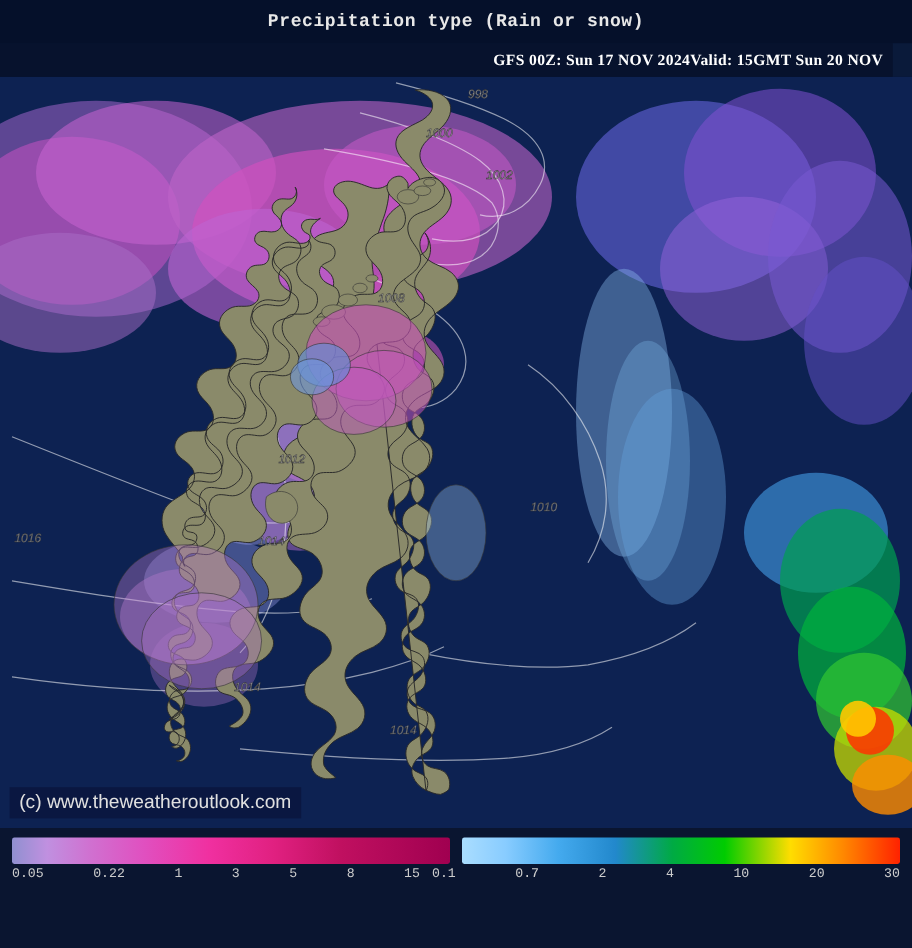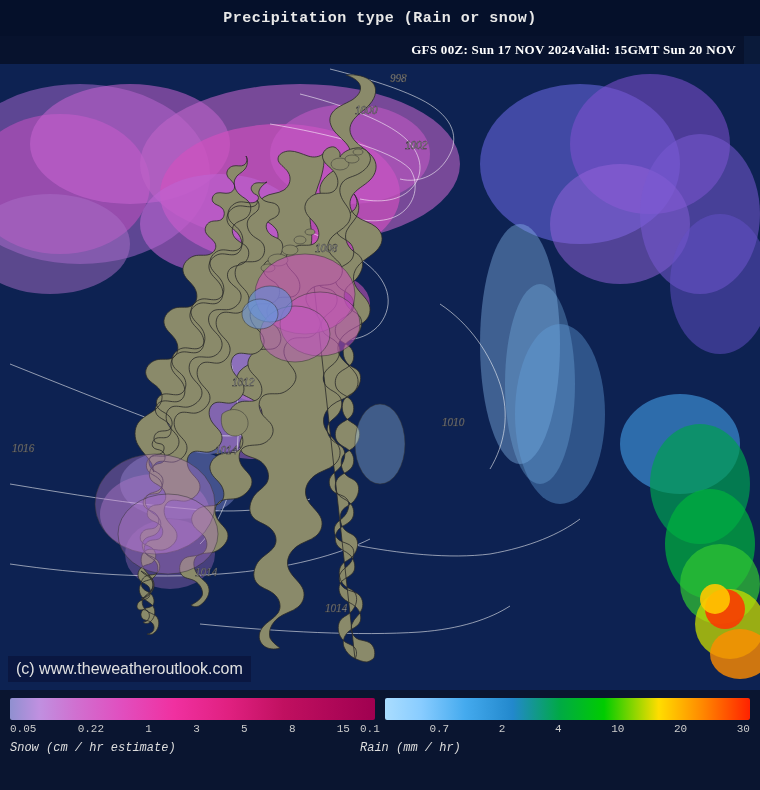--- a/index.html
+++ b/index.html
@@ -528,22 +528,14 @@
       <div class="legend-labels rain-labels">
         <span>0.1</span>
         <span>0.7</span>
         <span>2</span>
         <span>4</span>
         <span>10</span>
         <span>20</span>
         <span>30</span>
       </div>
     </div>
-    <div class="legend-title" style="display:flex; margin-top:4px;">
-      <div class="snow-title">
-        <span>Snow (cm / hr estimate)</span>
-      </div>
-      <div class="rain-title">
-        <span>Rain (mm / hr)</span>
-      </div>
-    </div>
   </div>
 </div>
 
 </body></html>

